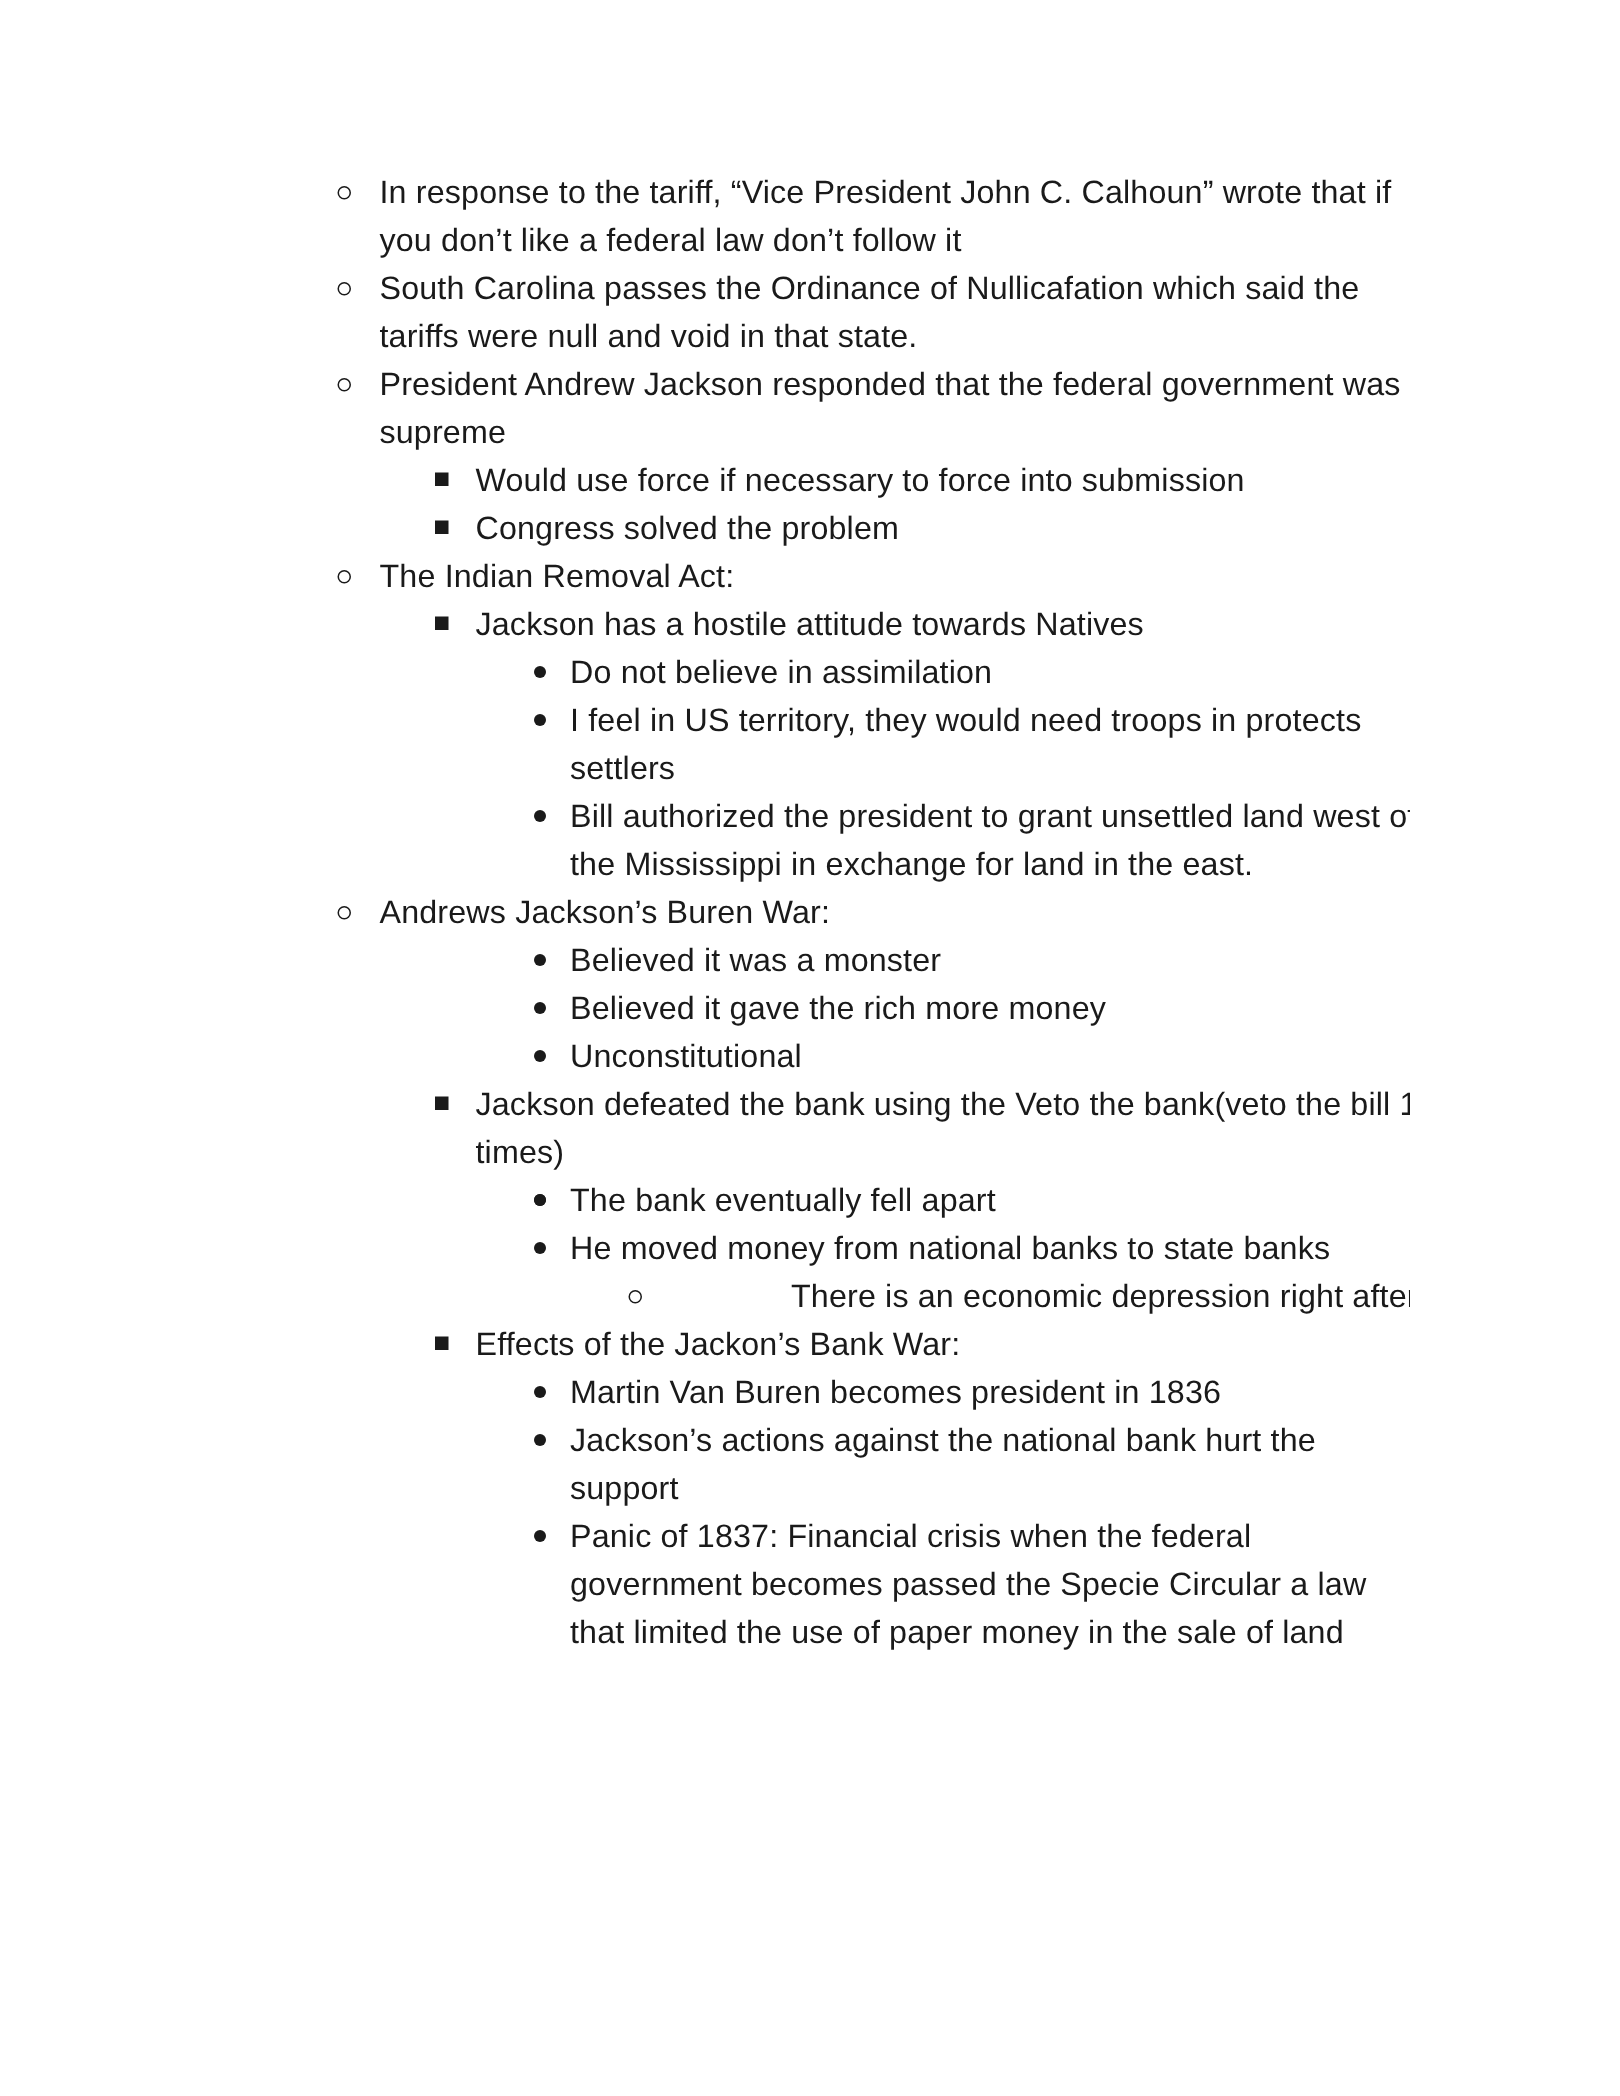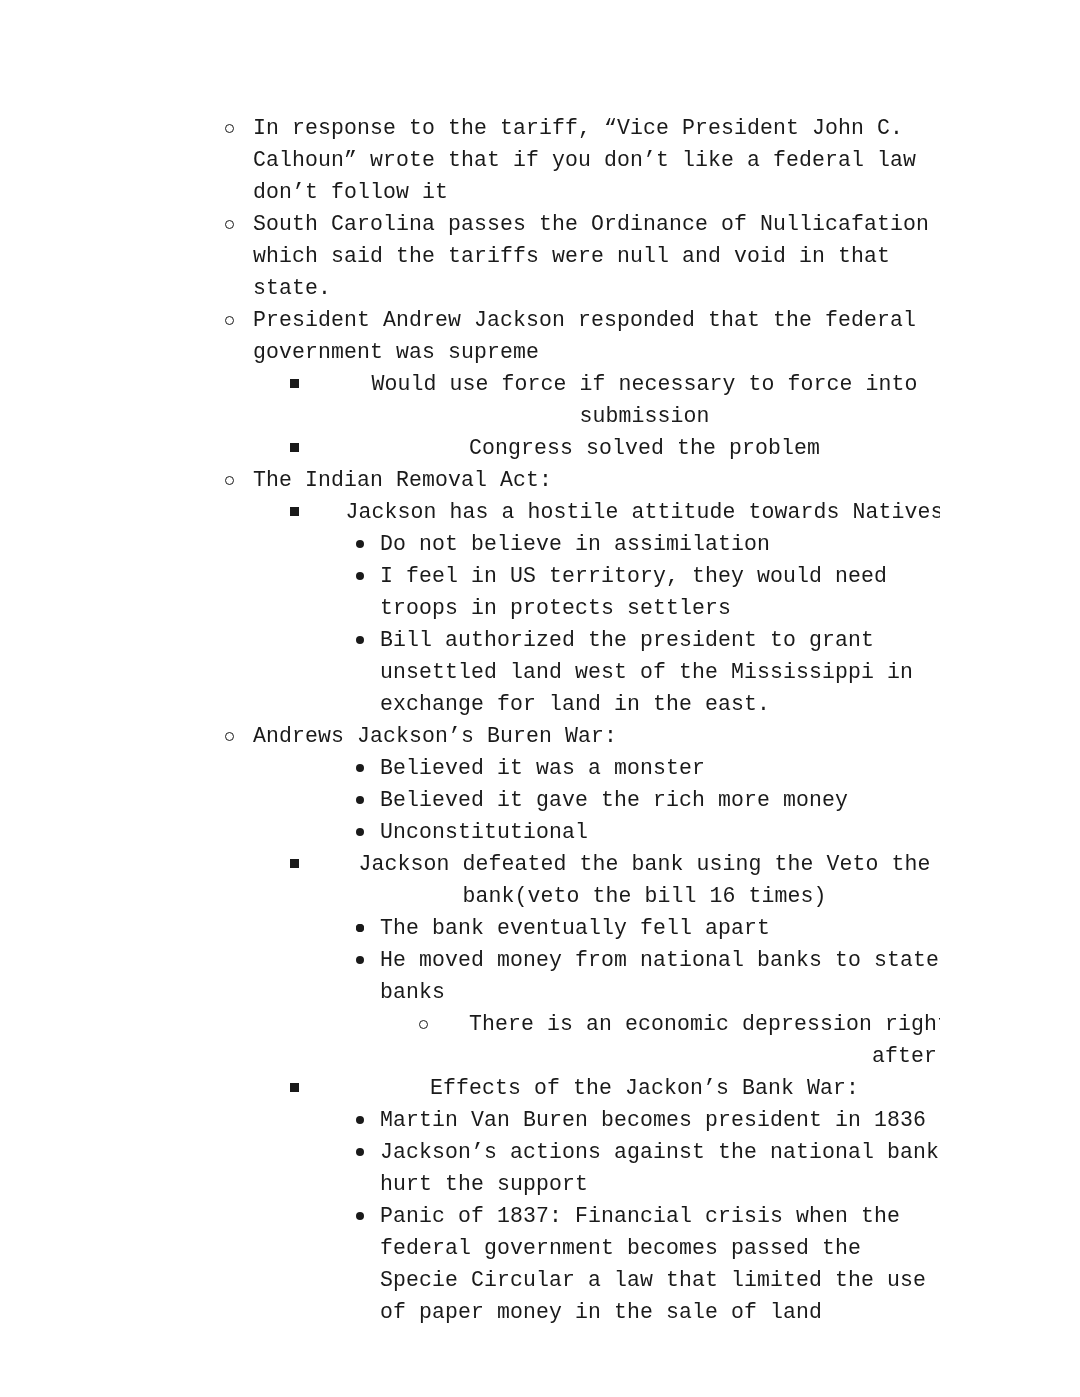--- a/index.html
+++ b/index.html
@@ -7,40 +7,40 @@
     margin: 0;
     padding: 0;
     background: #ffffff;
   }
   #page {
     position: relative;
     width: 940px;
     height: 1397px;
     background: #ffffff;
     overflow: hidden;
-    font-family: Liberation Mono, monospace;
+    font-family: Liberation Sans, sans-serif;
   }
   #notes {
     position: absolute;
     left: 0;
     top: 112px;
     width: 1080px;
   }
   .item {
     position: relative;
     color: #1a1a1a;
     font-size: 21.5px;
     line-height: 32px;
     letter-spacing: 0.1px;
     margin: 0;
     padding: 0;
   }
   
   .lvl1 { padding-left: 253px; padding-right: 128px; }
-  .lvl2 { padding-left: 317px; padding-right: 108px; text-align: center; }
+  .lvl2 { padding-left: 317px; padding-right: 108px; }
   .lvl3 { padding-left: 380px; padding-right: 130px; }
   .lvl4 { padding-left: 447px; padding-right: 130px; text-align: right; }
 
   .bullet {
     position: absolute;
     top: 0;
     line-height: 32px;
     color: #1a1a1a;
     display: block;
   }

